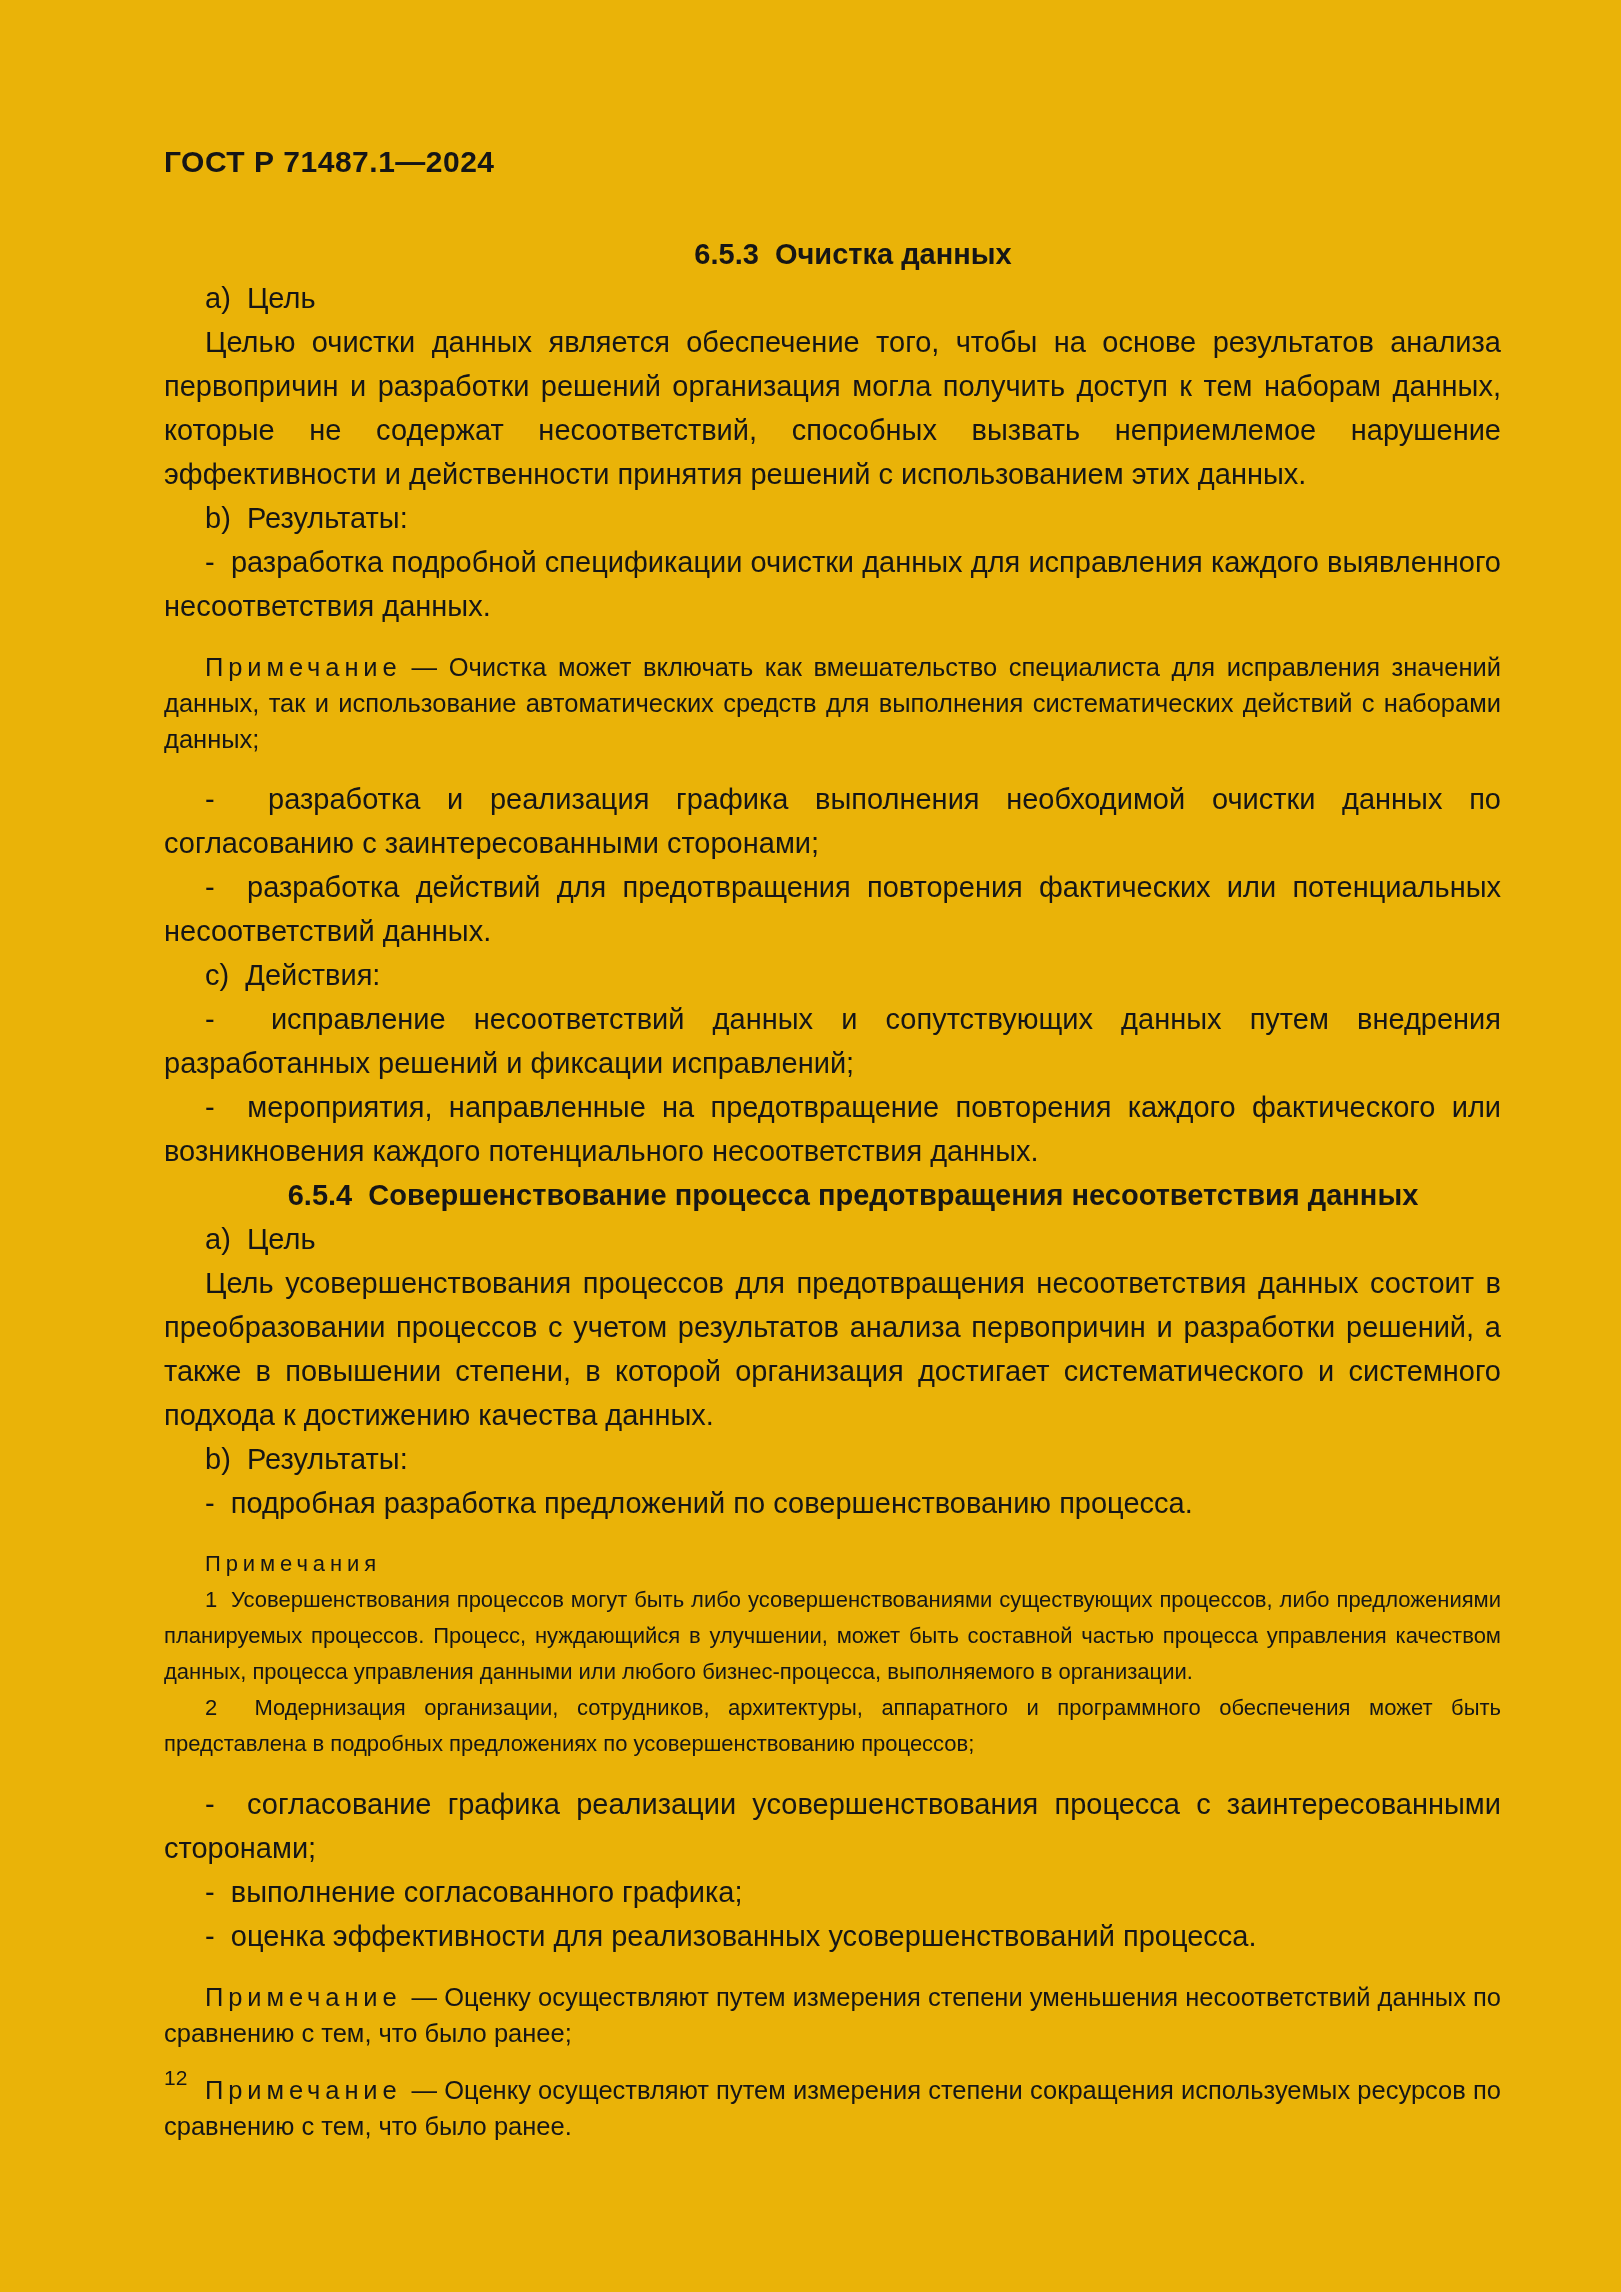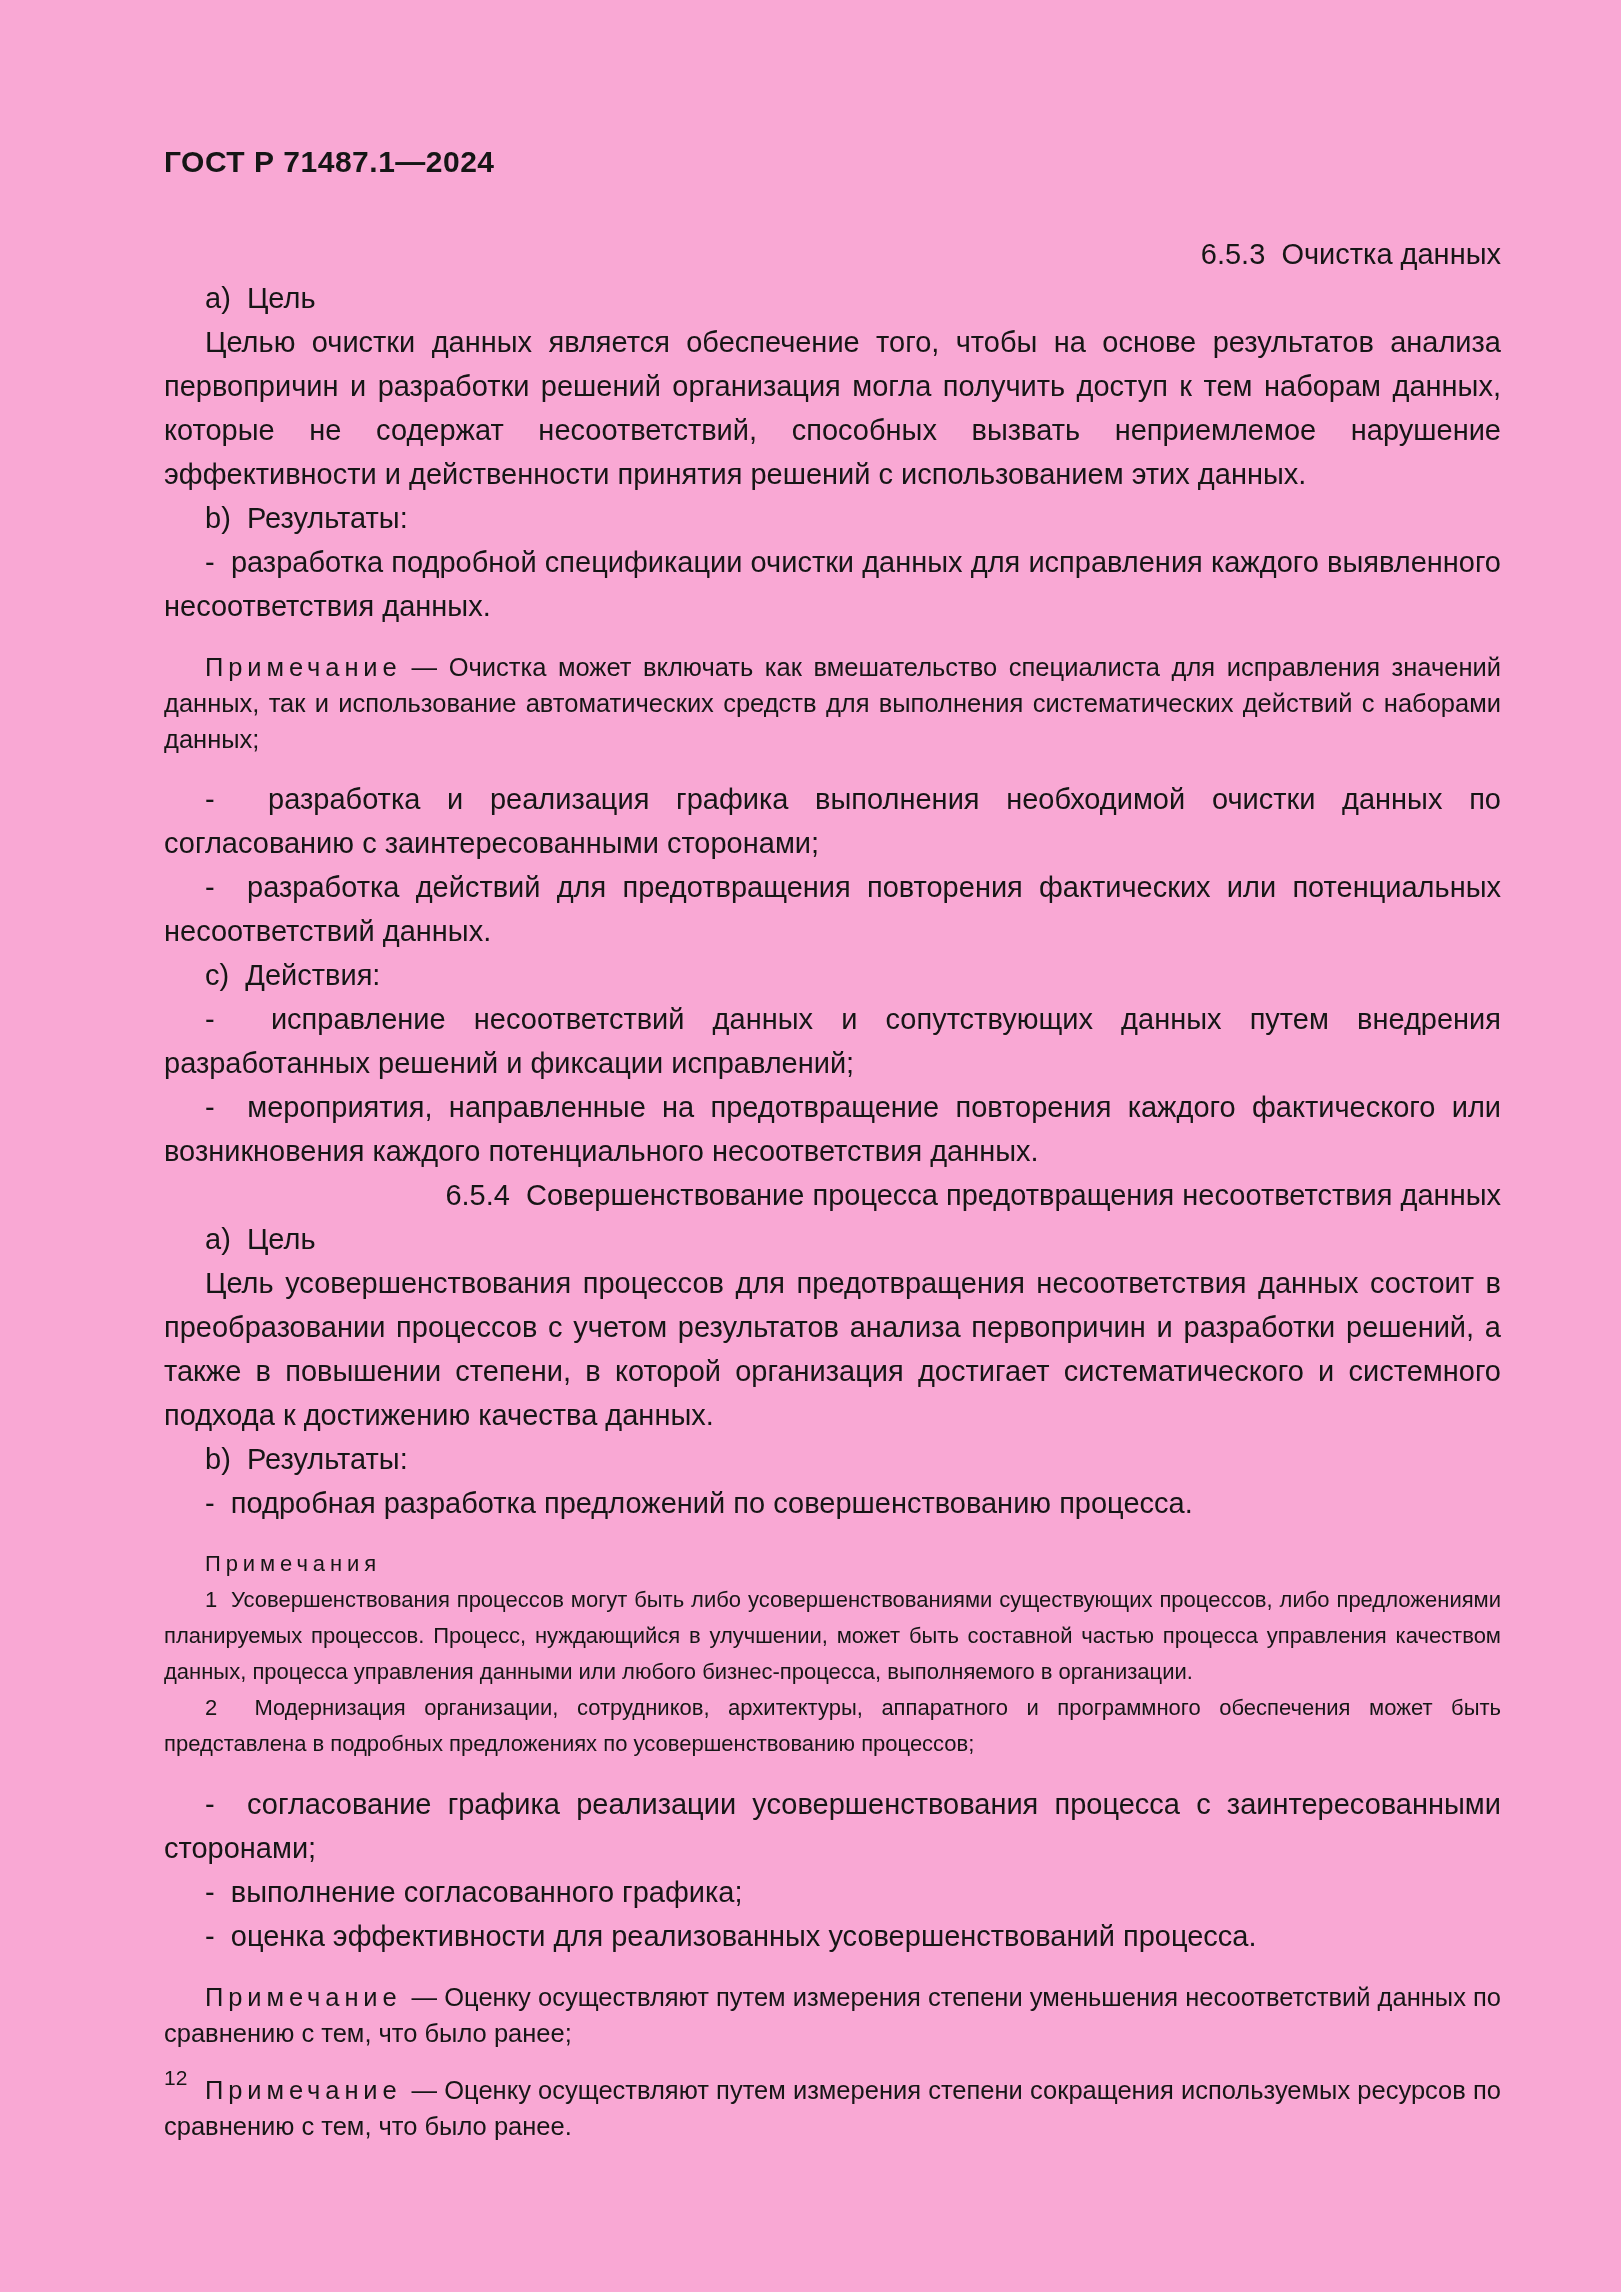--- a/index.html
+++ b/index.html
@@ -1,42 +1,42 @@
 <!DOCTYPE html>
 <html lang="ru"><head>
 <meta charset="utf-8">
 <style>
   html,body { margin:0; padding:0; background:#ffffff; }
   .page {
     position: relative;
     width: 1621px;
     height: 2293px;
-    background: #f9a8d4;
+    background: #eab308;
     color: #161616;
     font-family: "Liberation Sans", sans-serif;
     box-sizing: border-box;
     padding: 145px 120px 0 164px;
     overflow: hidden;
   }
   .doc-header {
     font-size: 30px;
     font-weight: bold;
     margin: 0 0 53px 0;
     letter-spacing: 0.5px;
   }
   .body-text p {
     margin: 0;
     font-size: 29px;
     line-height: 44px;
     text-align: justify;
     text-indent: 41px;
   }
   .body-text p.h {
-    font-weight: normal;
-    text-align: right;
+    font-weight: bold;
+    text-align: center;
   }
   .body-text .note {
     font-size: 25.5px;
     line-height: 36px;
     margin: 20.6px 0;
   }
   .notes-group { margin: 20.6px 0; }
   .notes-group p {
     font-size: 22px;
     line-height: 36px;

